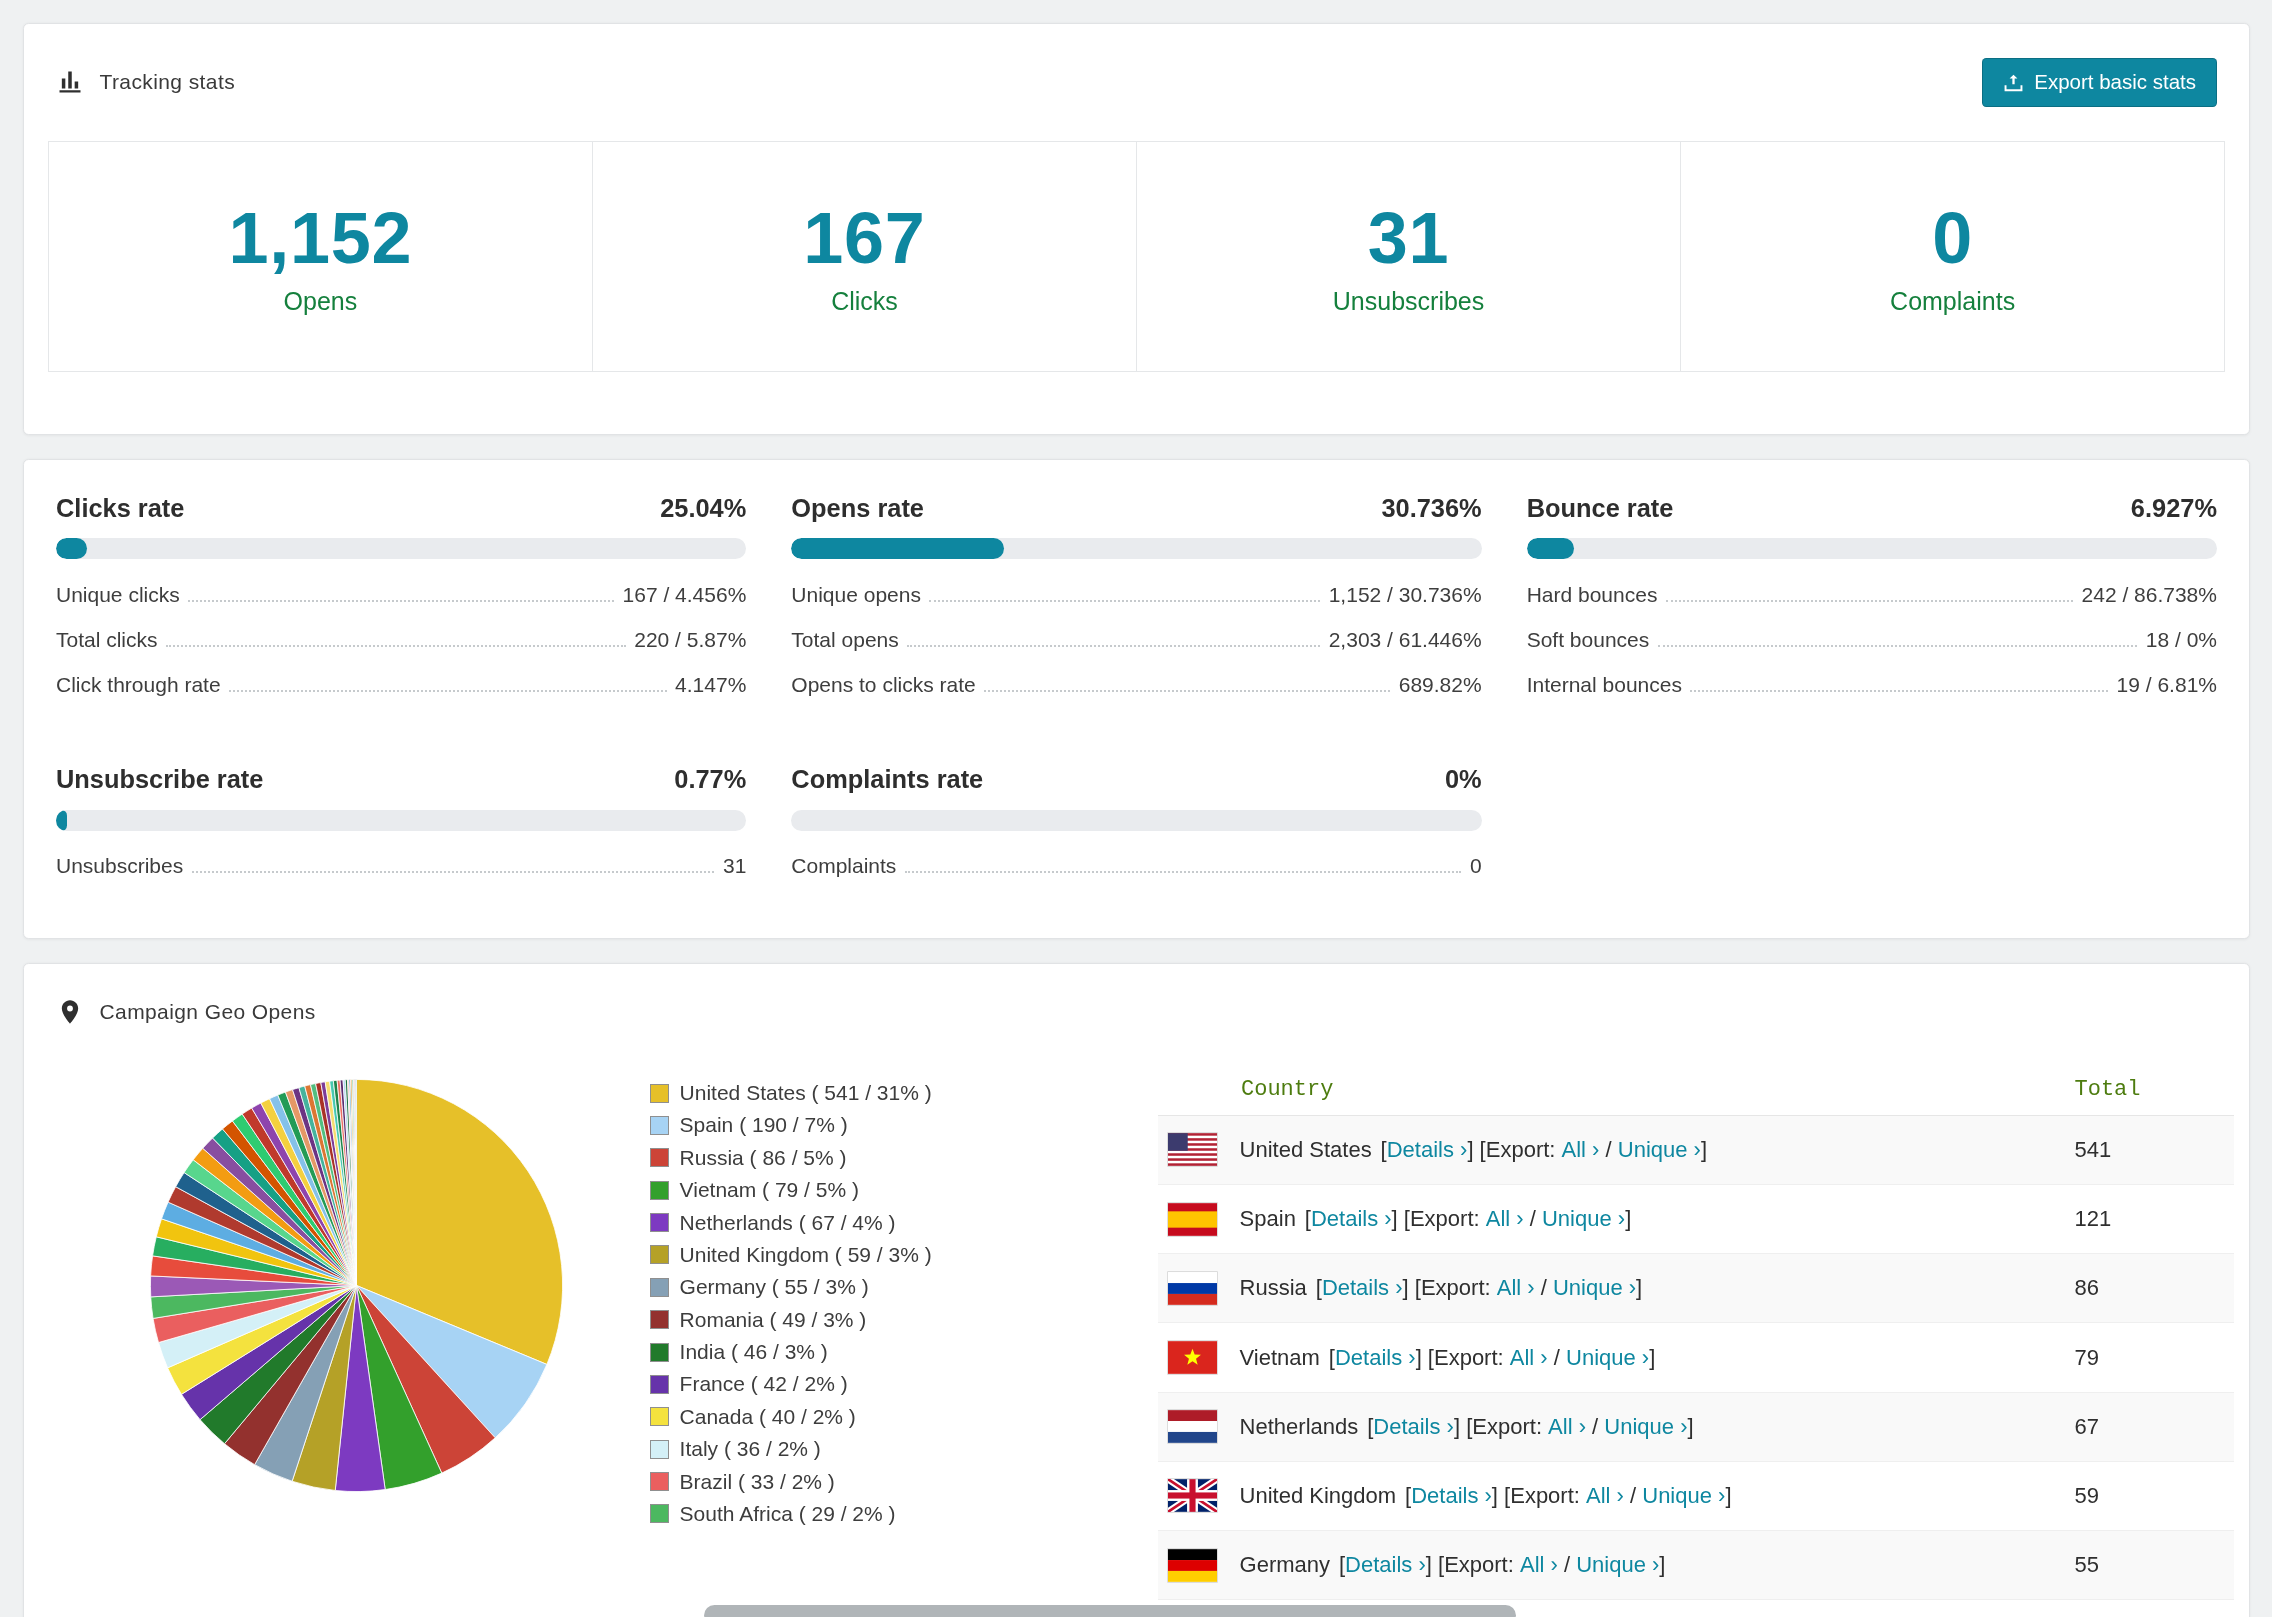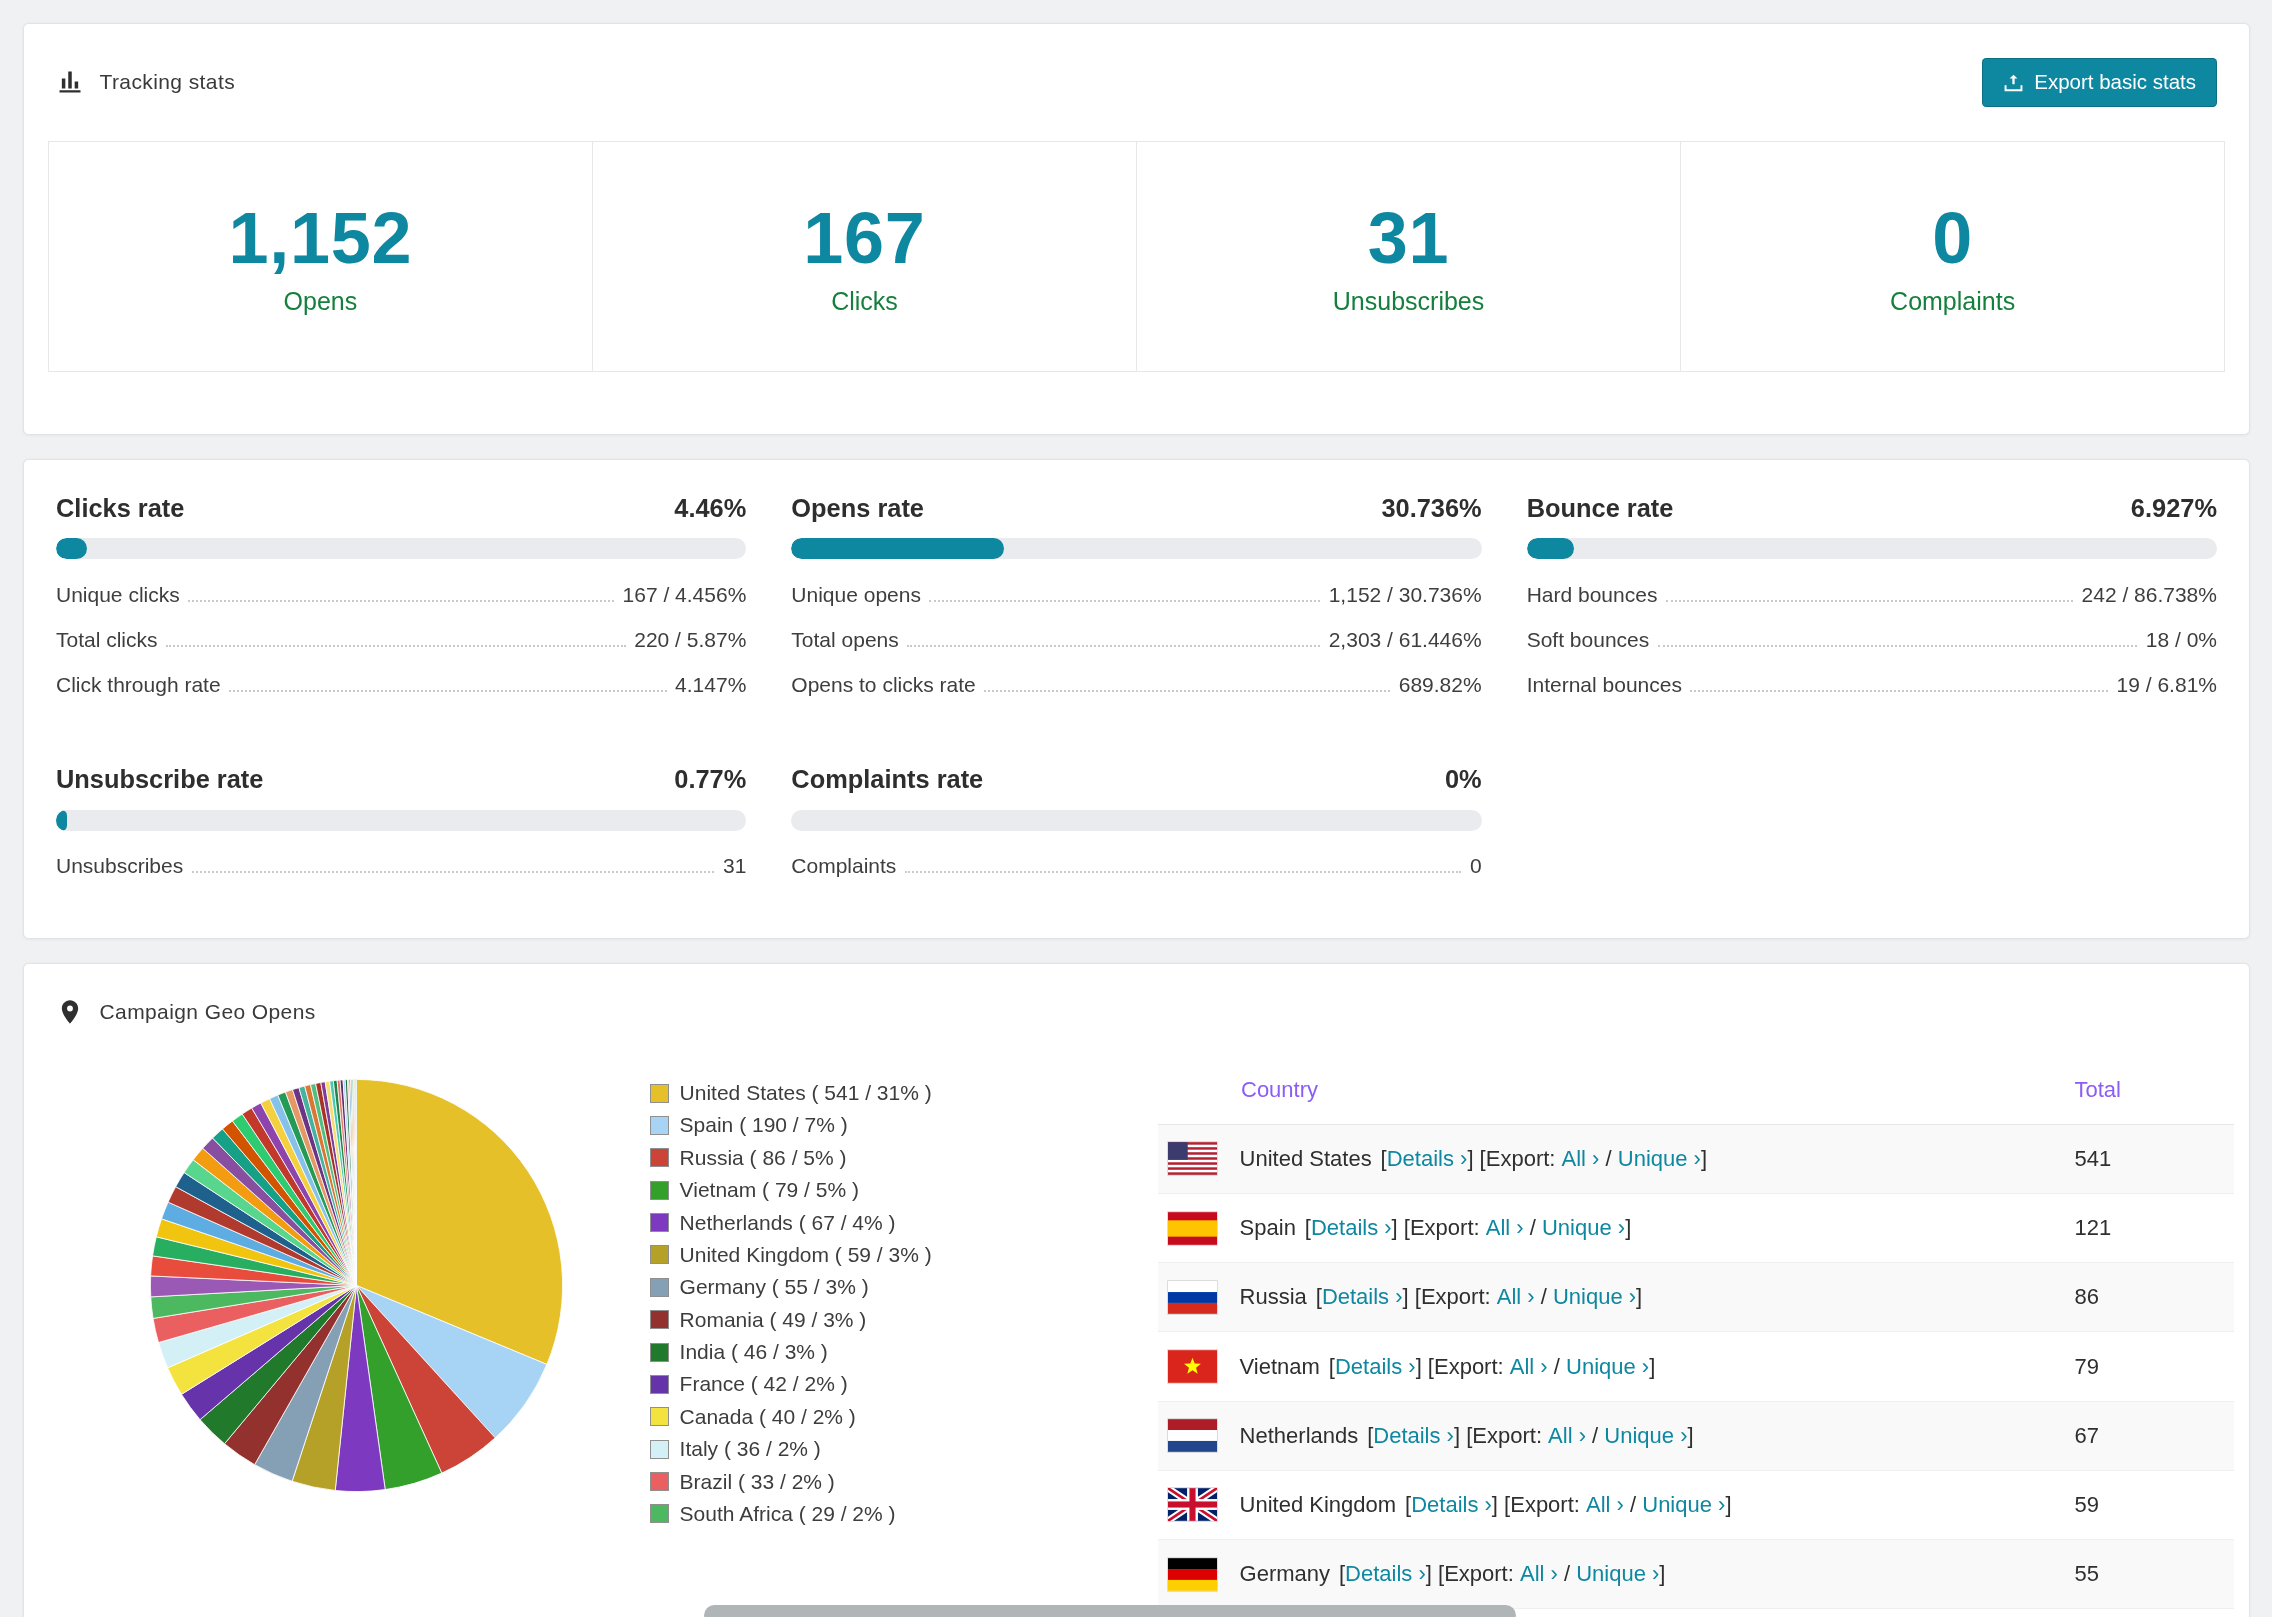--- a/index.html
+++ b/index.html
@@ -38,21 +38,21 @@
   .geo-card { padding-bottom:0; }
   .geo-content { display:flex; align-items:flex-start; padding:7px 15.5px 28px 32px; }
   .pie-wrap { flex:0 0 auto; margin-left:85px; }
   .pie { width:431px; height:431px; display:block; margin-top:12.7px; }
   .legend { list-style:none; flex:0 0 auto; width:395px; margin:20px 0 0 78px; }
   .legend-item { display:flex; align-items:center; padding:4.2px 0; }
   .legend-swatch { width:19px; height:19px; border:0.7px solid #8f8f8f; margin-right:10.6px; flex:0 0 auto; }
   .legend-label { font-size:21px; color:#3d3d3d; white-space:nowrap; }
 
   .geo-table { flex:1; margin-left:113px; font-size:22px; }
-  .gt-head { display:flex; padding:20px 0 21px; border-bottom:0.7px solid #e6e6e6; color:#8b5cf6; }
+  .gt-head { display:flex; padding:20px 0 13px; border-bottom:0.7px solid #e6e6e6; color:#4d7c0f;font-family:Liberation Mono, monospace; }
   .gt-col-country { flex:1; padding-left:83px; }
   .gt-col-total { width:159px; }
   .gt-row { display:flex; align-items:center; padding:17.6px 0; border-bottom:0.7px solid #efefef; }
   .gt-row.odd { background:#f9f9f9; }
   .gt-country { flex:1; display:flex; align-items:center; padding-left:10px; flex-wrap:nowrap; }
   .flag { margin-right:22.6px; flex:0 0 auto; display:inline-flex; box-shadow:0 0 0 0.7px #d0d0d0; }
   .flag svg { display:block; }
   .country-name { color:#2f2f2f; margin-right:2.8px; white-space:nowrap; }
   .plain { color:#2f2f2f; white-space:pre; }
   .tlink { color:var(--accent); text-decoration:none; white-space:nowrap; }
@@ -100,21 +100,21 @@
           <div class="stat-label">Complaints</div>
         </div>
       </div>
   </section>
 
   <section class="card rates-card">
     <div class="rates-grid" id="ratesGrid">
         <div class="rate-block">
           <div class="rate-head">
             <span class="rate-title">Clicks rate</span>
-            <span class="rate-pct">4.46%</span>
+            <span class="rate-pct">25.04%</span>
           </div>
           <div class="bar">
             <div class="bar-fill" style="width: 4.46%; min-width: 11.3px;"></div>
           </div>
           <div class="rate-rows">
             <div class="rate-row">
               <span class="rr-label">Unique clicks</span>
               <span class="rr-dots"></span>
               <span class="rr-value">167 / 4.456%</span>
             </div>

